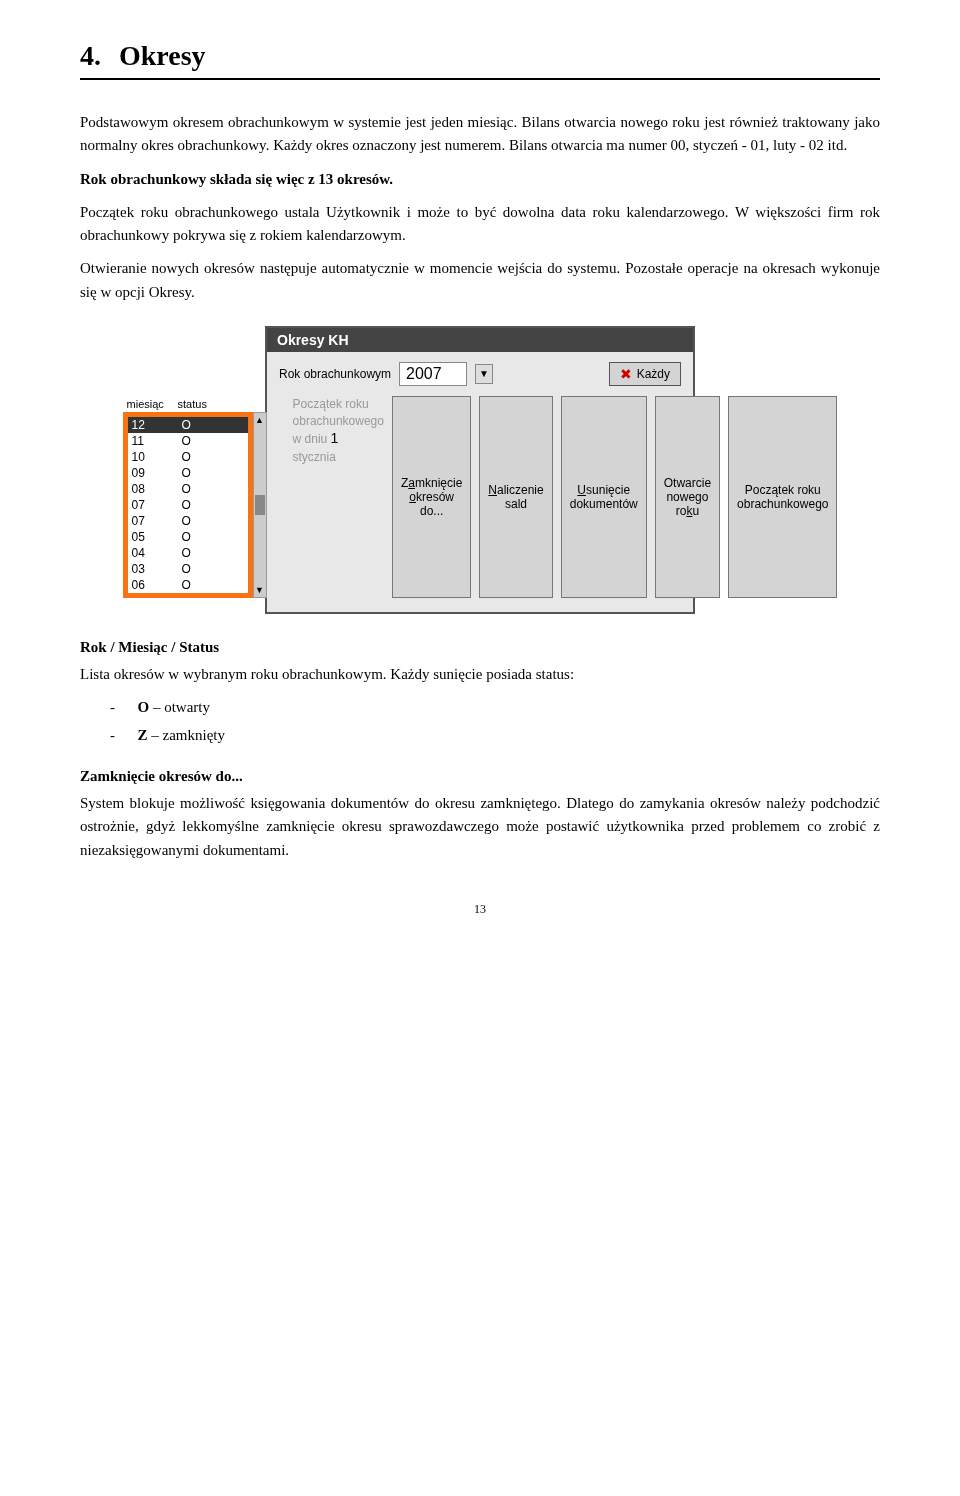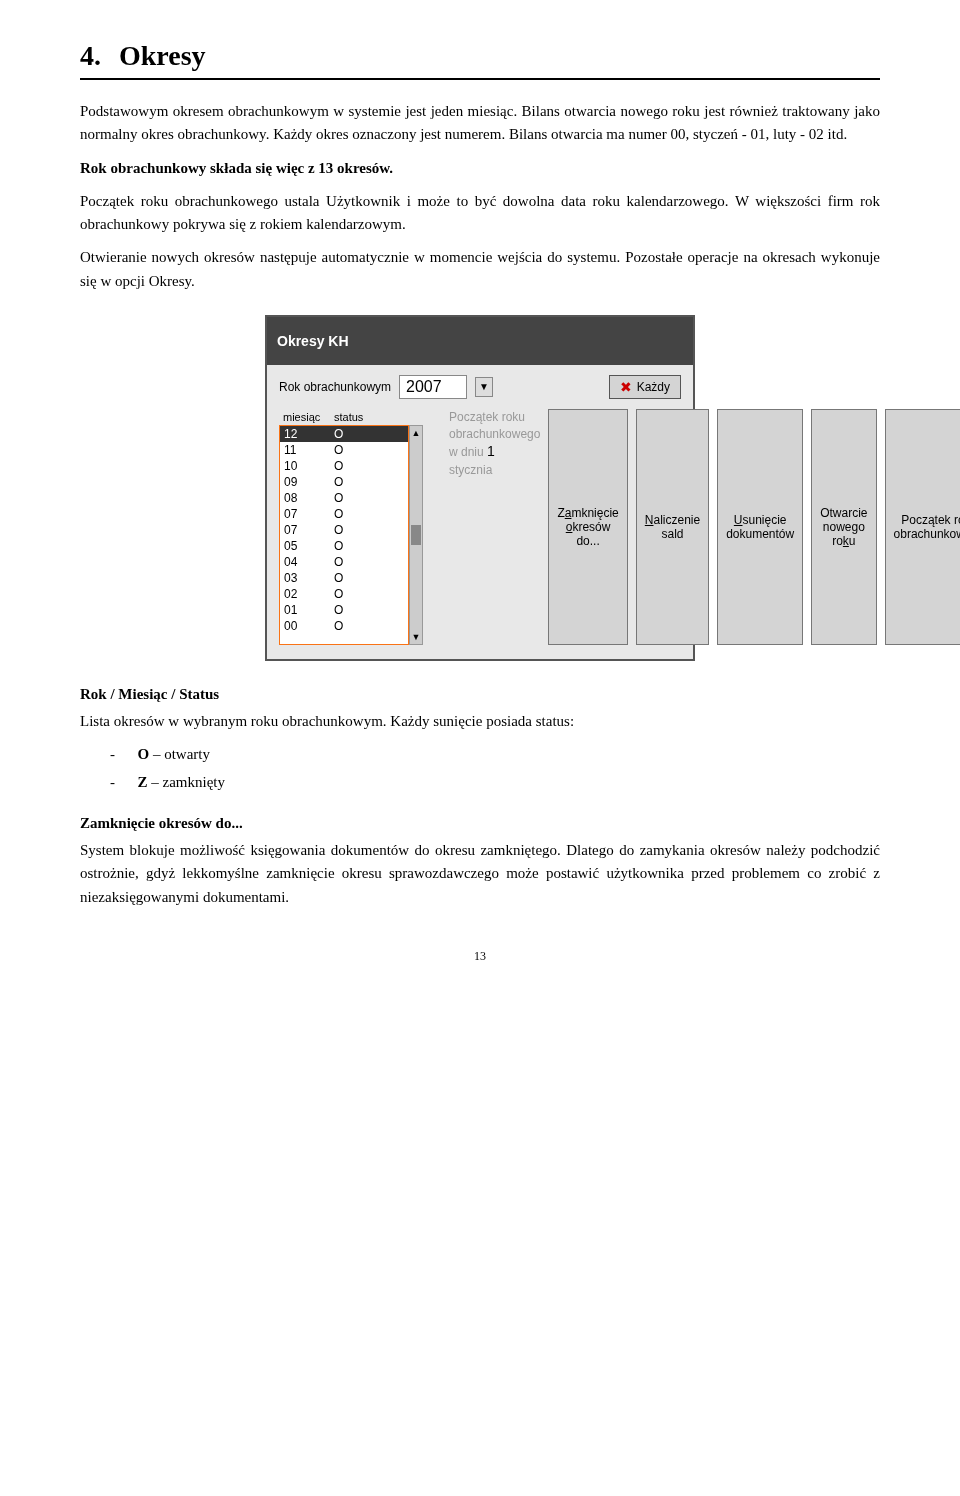--- a/index.html
+++ b/index.html
@@ -11,21 +11,21 @@
       width: 960px;
       min-height: 1496px;
       padding: 40px 80px 60px 80px;
     }
 
     h1.chapter-title {
       font-size: 28px;
       font-weight: bold;
       border-bottom: 2px solid #000;
       padding-bottom: 6px;
-      margin-bottom: 20px;
+      margin-bottom: 31px;
     }
 
     .chapter-number {
       margin-right: 18px;
     }
 
     p {
       text-align: justify;
       margin-bottom: 10px;
       line-height: 1.55;
@@ -46,21 +46,21 @@
       padding: 10px 12px 14px 12px;
       font-family: Arial, Helvetica, sans-serif;
       font-size: 13px;
     }
 
     .dialog-titlebar {
       background: #444;
       color: #fff;
       font-weight: bold;
       font-size: 14px;
-      padding: 16px 10px;
+      padding: 4px 10px;
       margin: -10px -12px 10px -12px;
     }
 
     .dialog-row-top {
       display: flex;
       align-items: center;
       margin-bottom: 10px;
       gap: 8px;
     }
 
@@ -102,20 +102,21 @@
     }
 
     .btn-wróć-icon {
       color: #c00;
       font-size: 14px;
     }
 
     .dialog-cols {
       display: flex;
       gap: 10px;
+      justify-content: center;
     }
 
     .dialog-left {
       width: 160px;
       flex-shrink: 0;
     }
 
     .dialog-col-headers {
       display: flex;
       font-size: 11px;
@@ -125,24 +126,24 @@
 
     .col-miesiac {
       width: 55px;
       padding-left: 4px;
     }
     .col-status {
       width: 55px;
     }
 
     .dialog-list {
-      border: 1px solid #f97316;
+      border: 5px solid #f97316;
       background: #fff;
       width: 130px;
-      height: 220px;
+      height: 186px;
       overflow: hidden;
       font-size: 12px;
     }
 
     .dialog-list-row {
       display: flex;
       padding: 1px 4px;
     }
 
     .dialog-list-row.selected {
@@ -292,21 +293,21 @@
               </div>
               <div class="dialog-list-row">
                 <span class="dialog-list-cell">04</span>
                 <span class="dialog-list-cell">O</span>
               </div>
               <div class="dialog-list-row">
                 <span class="dialog-list-cell">03</span>
                 <span class="dialog-list-cell">O</span>
               </div>
               <div class="dialog-list-row">
-                <span class="dialog-list-cell">02</span>
+                <span class="dialog-list-cell">06</span>
                 <span class="dialog-list-cell">O</span>
               </div>
               <div class="dialog-list-row">
                 <span class="dialog-list-cell">01</span>
                 <span class="dialog-list-cell">O</span>
               </div>
               <div class="dialog-list-row">
                 <span class="dialog-list-cell">00</span>
                 <span class="dialog-list-cell">O</span>
               </div>

